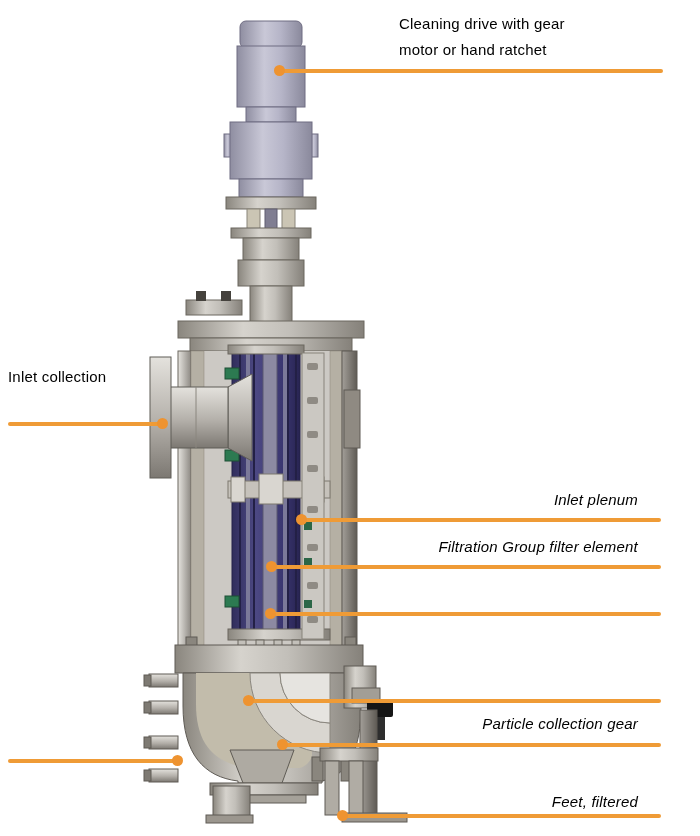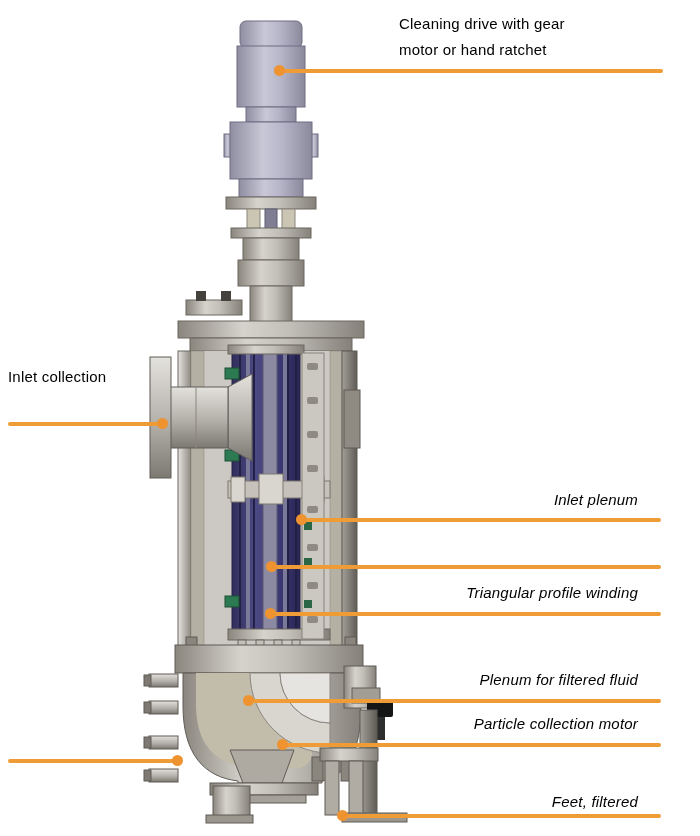--- a/index.html
+++ b/index.html
@@ -232,23 +232,22 @@
 
   <div class="leader" style="left:343px;top:814px;width:318px"></div>
   <div class="dot" style="left:337px;top:810px"></div>
 
   <div class="label" style="left:399px;top:11px;width:205px">Cleaning drive with gear motor or hand ratchet</div>
 
   <div class="label" style="left:8px;top:364px;width:110px">Inlet collection</div>
 
   <div class="label right" style="right:62px;top:487px">Inlet plenum</div>
 
-
-  <div class="label right" style="right:62px;top:580px">Triangular profile winding</div>
-
-  <div class="label right" style="right:62px;top:667px">Plenum for filtered fluid</div>
-
-  <div class="label right" style="right:62px;top:711px">Particle collection motor</div>
+  <div class="label right" style="right:62px;top:534px">Filtration Group filter element</div>
+
+
+
+  <div class="label right" style="right:62px;top:711px">Particle collection gear</div>
 
 
   <div class="label right" style="right:62px;top:789px">Feet, filtered</div>
 
 </div>
 
 </body></html>

